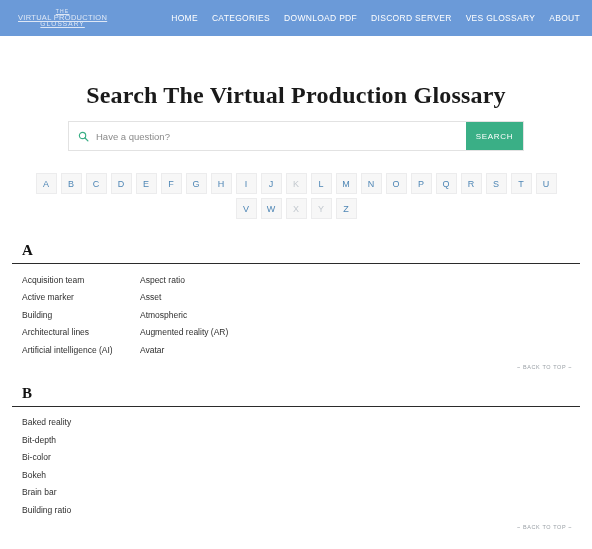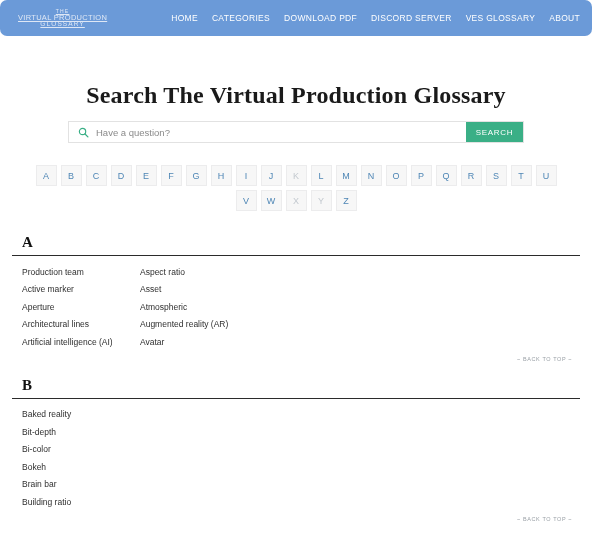--- a/index.html
+++ b/index.html
@@ -18,21 +18,20 @@
 
   
   .site-header {
     background: #6b9ad8;
     height: 36px;
     display: flex;
     align-items: center;
     justify-content: space-between;
     padding: 0 12px 0 8px;
     box-sizing: border-box;
-    border-radius: 7px;
   }
   .brand {
     display: flex;
     flex-direction: column;
     align-items: center;
     line-height: 1.0;
     color: #e8eef8;
     text-transform: uppercase;
     letter-spacing: 0.6px;
     font-size: 5.5px;
@@ -65,21 +64,21 @@
     color: #1a1a1a;
     margin: 46px 0 12px 0;
     letter-spacing: 0.2px;
   }
 
   
   .search-row {
     display: flex;
     width: 456px;
     margin: 0 auto 22px auto;
-    height: 22px;
+    height: 30px;
     border: 1px solid #e2e2e2;
     box-sizing: border-box;
     background: #fff;
   }
   .search-field {
     flex: 1;
     display: flex;
     align-items: center;
     padding-left: 9px;
     gap: 7px;
@@ -258,23 +257,23 @@
       <a class="alpha-btn disabled" href="#">Y</a>
       <a class="alpha-btn" href="#">Z</a>
     </nav>
 
   <div id="sections-root">
       <section class="letter-section">
         <h2 class="letter-heading">A</h2>
         <hr class="letter-rule">
         <div class="terms-grid">
           <div class="terms-col">
-            <a class="term" href="#">Production team</a>
+            <a class="term" href="#">Acquisition team</a>
             <a class="term" href="#">Active marker</a>
-            <a class="term" href="#">Aperture</a>
+            <a class="term" href="#">Building</a>
             <a class="term" href="#">Architectural lines</a>
             <a class="term" href="#">Artificial intelligence (AI)</a>
           </div>
           <div class="terms-col">
             <a class="term" href="#">Aspect ratio</a>
             <a class="term" href="#">Asset</a>
             <a class="term" href="#">Atmospheric</a>
             <a class="term" href="#">Augmented reality (AR)</a>
             <a class="term" href="#">Avatar</a>
           </div>

